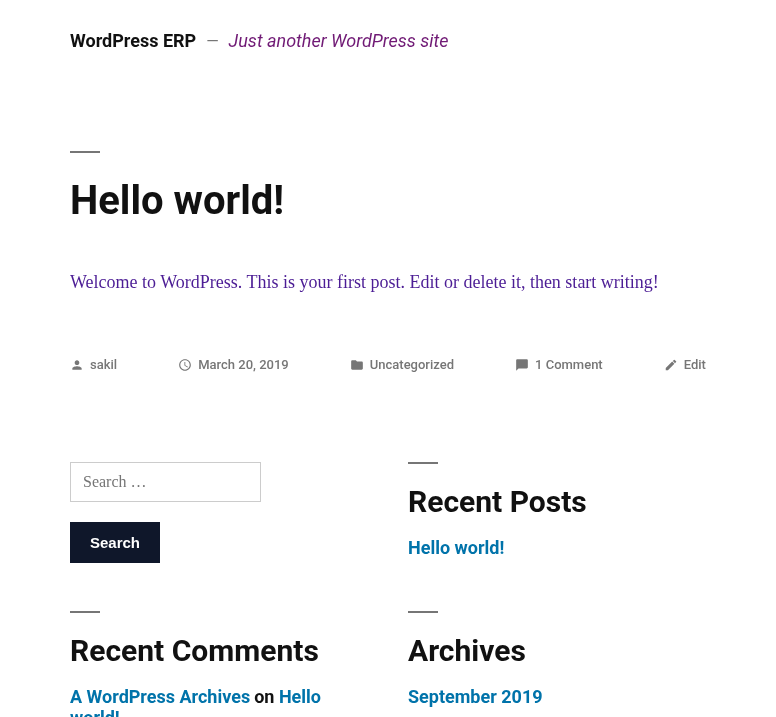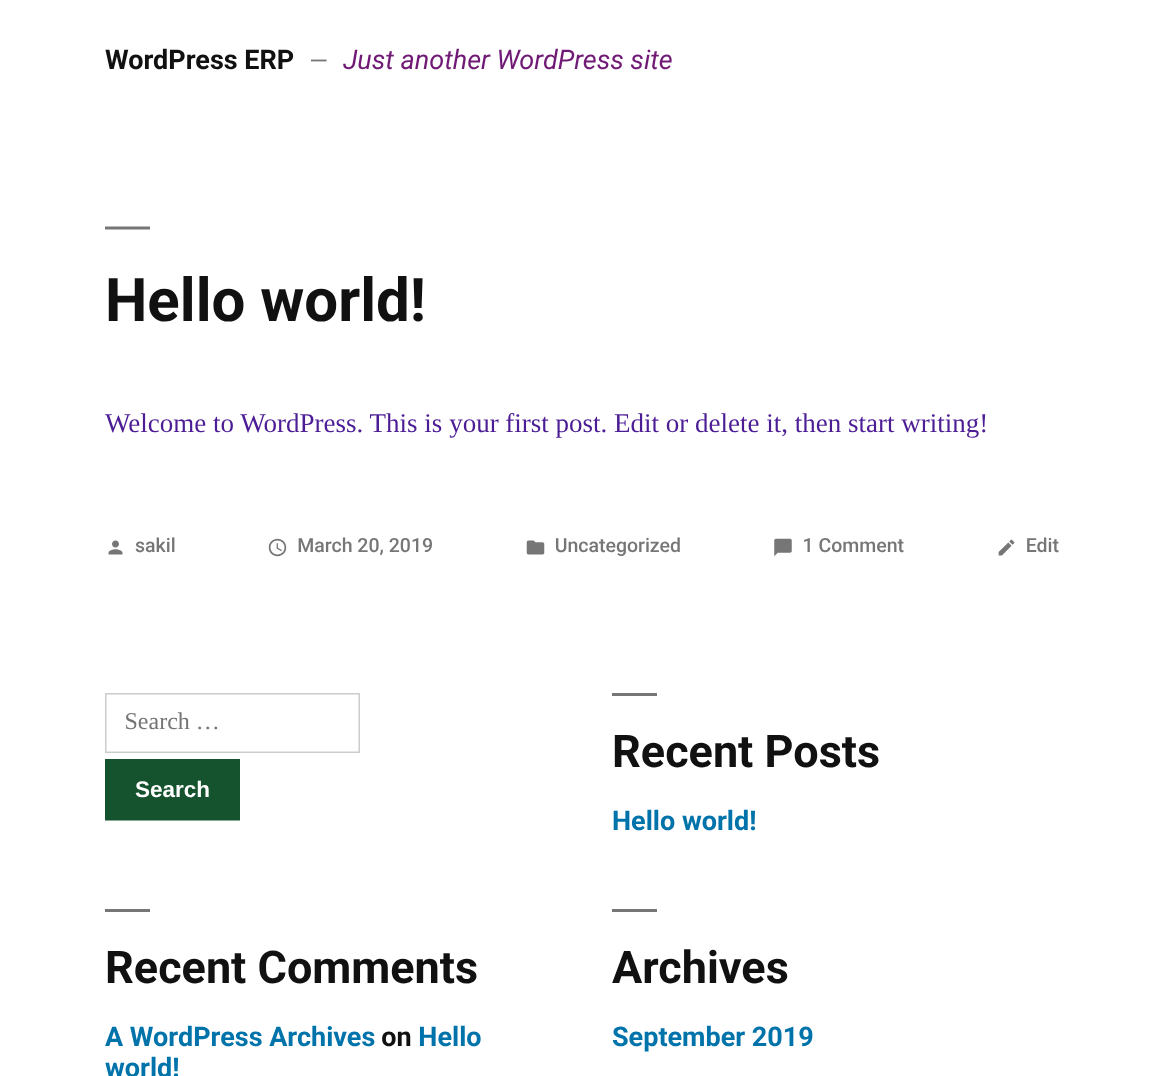--- a/index.html
+++ b/index.html
@@ -90,31 +90,31 @@
       margin-bottom: 20px;
     }
     .widget-title {
       font-size: 30px;
       font-weight: 700;
       color: #111;
       margin-bottom: 18px;
       margin-top: 20px;
     }
     .search-input {
-      width: 170px;
+      width: 191px;
       padding: 10px 12px;
       font-family: Georgia, serif;
       font-size: 16px;
       color: #767676;
       border: 1px solid #ccc;
       display: block;
-      margin-bottom: 4px;
+      margin-bottom: 20px;
     }
     .search-button {
-      background: #14532d;
+      background: #0f172a;
       color: #fff;
       border: none;
       padding: 12px 20px;
       font-size: 15px;
       font-weight: 700;
       cursor: pointer;
     }
     .widget-link {
       color: #0073aa;
       font-size: 18px;

